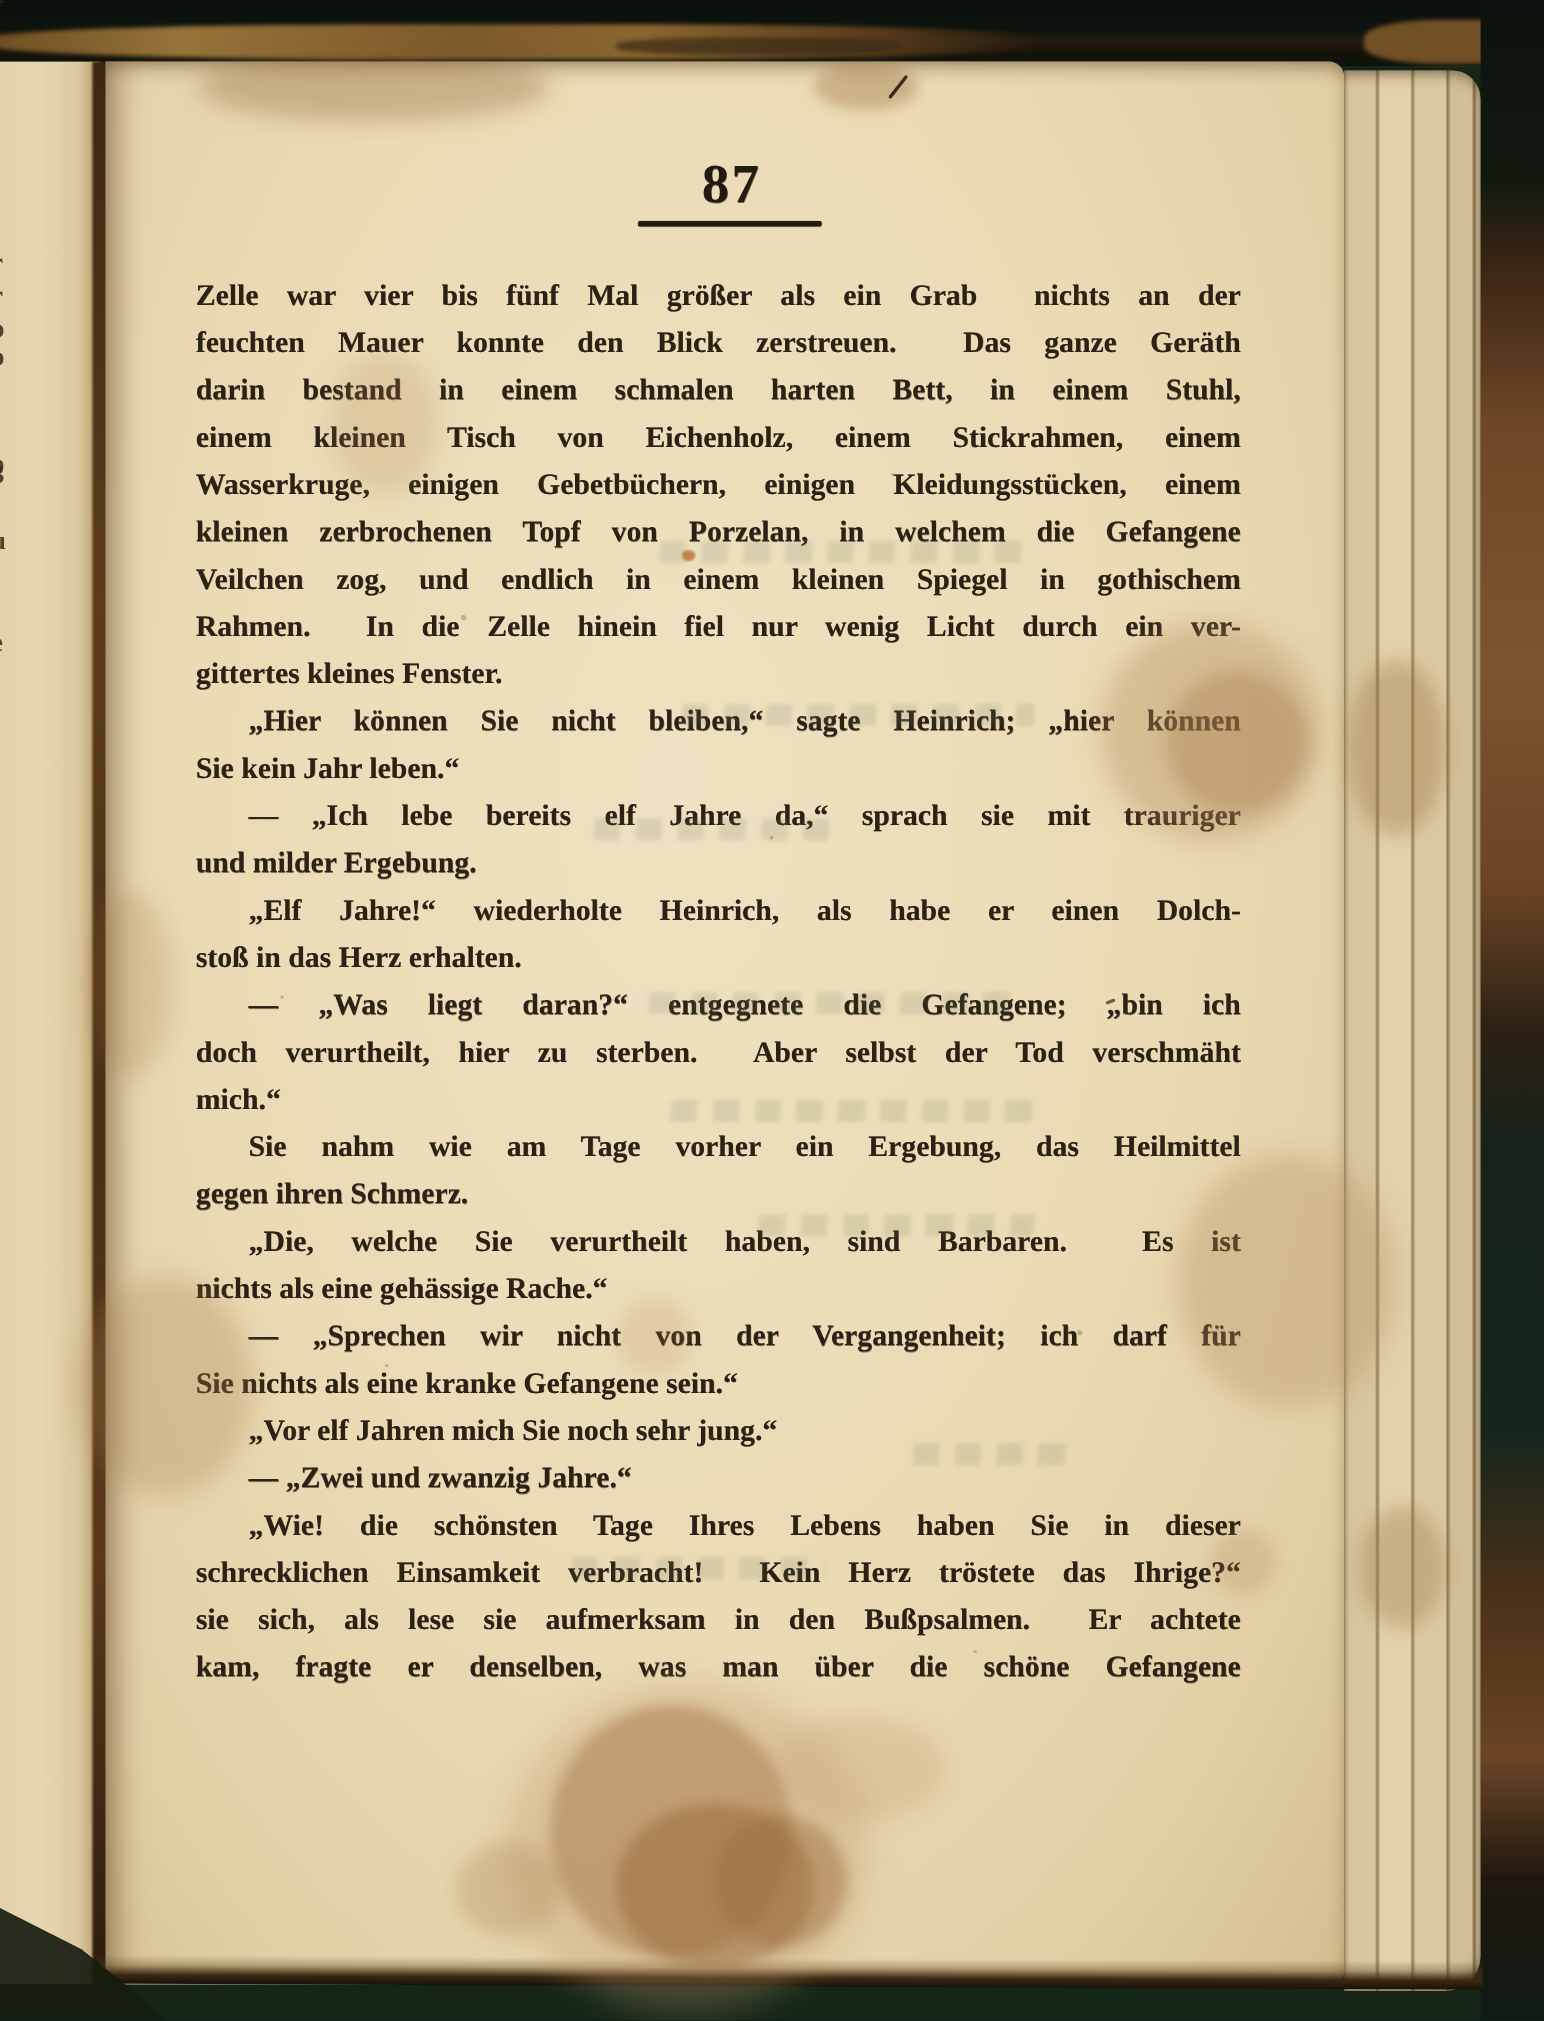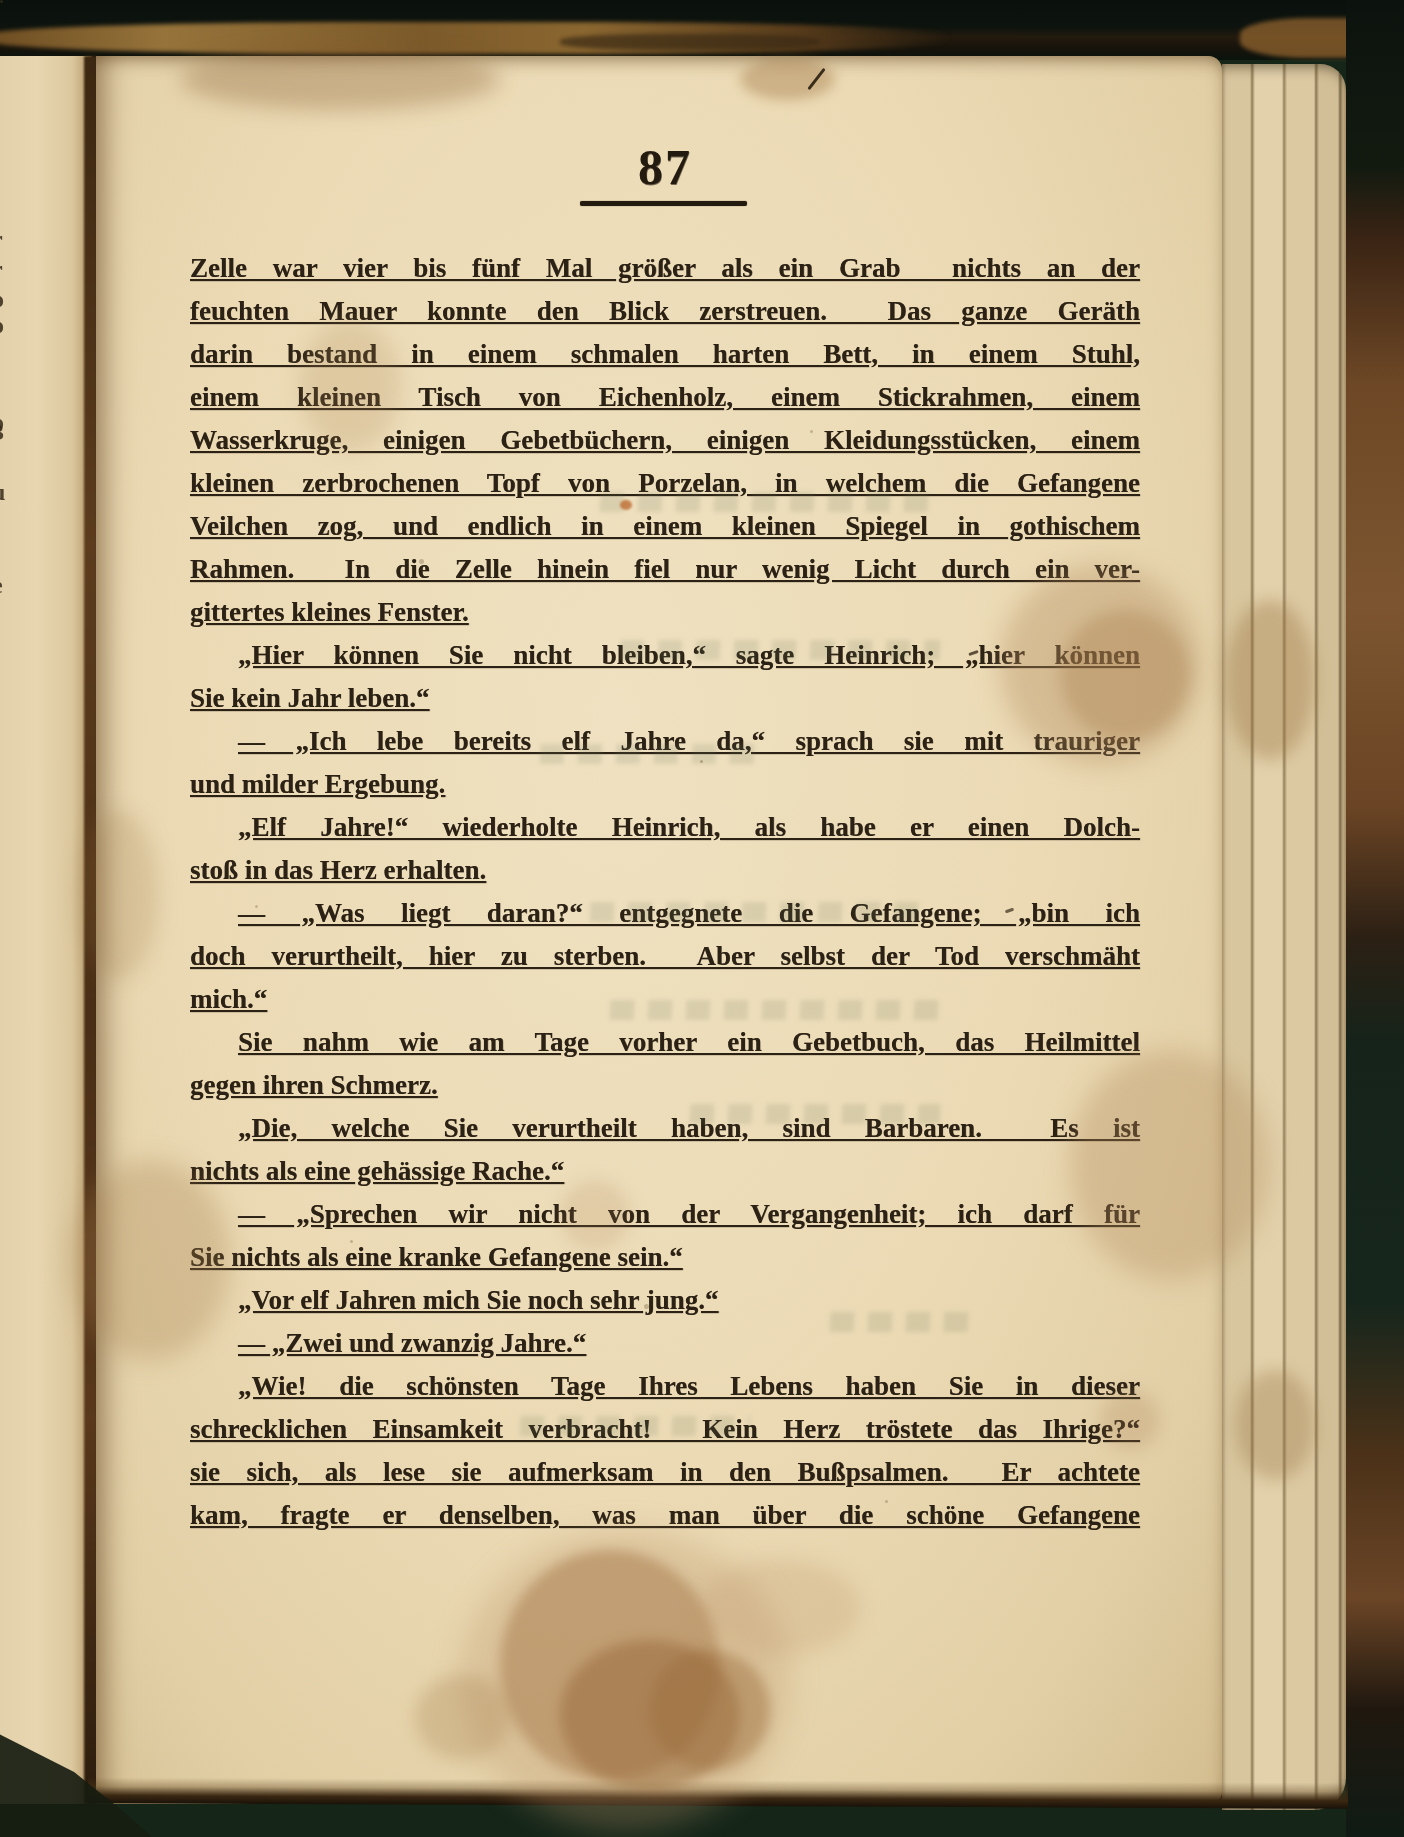--- a/index.html
+++ b/index.html
@@ -50,21 +50,21 @@
     box-shadow:inset 0 12px 14px -10px rgba(40,28,12,.6), inset 0 -14px 16px -10px rgba(40,28,12,.6);}
 
   
   .pageno-row{position:absolute;left:190px;top:142px;width:950px;text-align:center;}
   .pageno{font:bold 50px/1 "Liberation Serif","DejaVu Serif",serif;color:#241b10;letter-spacing:2px;
     text-shadow:.5px .5px 0 rgba(36,27,16,.6);}
   .header-rule{position:absolute;left:580px;top:201px;width:167px;height:5px;background:#241b10;
     border-radius:2px;box-shadow:0 0 1px rgba(36,27,16,.8);}
 
   
-  .textblock{position:absolute;left:190px;top:247px;width:950px;color:#2b2114;text-decoration:underline;}
+  .textblock{position:absolute;left:178px;top:247px;width:950px;color:#2b2114;}
   .line{height:43px;font:bold 27px/43px "Liberation Serif","DejaVu Serif",serif;
     text-shadow:.3px .3px 0 rgba(43,33,20,.55);white-space:normal;overflow:visible;}
   .line.just{text-align:justify;text-align-last:justify;}
   .line.indent{text-indent:48px;}
 
   
   .stain{position:absolute;border-radius:50%;}
   .ghost{position:absolute;height:20px;filter:blur(2px);transform:skewX(-3deg);
     background:repeating-linear-gradient(90deg,rgba(108,118,90,.16) 0 24px,rgba(108,118,90,0) 24px 38px);}
   .tick{position:absolute;width:3px;background:#3a2c1a;border-radius:2px;}
@@ -125,21 +125,21 @@
       <div class="line">gittertes kleines Fenster.</div>
       <div class="line just indent">„Hier können Sie nicht bleiben,“ sagte Heinrich; „hier können</div>
       <div class="line">Sie kein Jahr leben.“</div>
       <div class="line just indent">—&nbsp;„Ich lebe bereits elf Jahre da,“ sprach sie mit trauriger</div>
       <div class="line">und milder Ergebung.</div>
       <div class="line just indent">„Elf Jahre!“ wiederholte Heinrich, als habe er einen Dolch-</div>
       <div class="line">stoß in das Herz erhalten.</div>
       <div class="line just indent">—&nbsp;„Was liegt daran?“ entgegnete die Gefangene; „bin ich</div>
       <div class="line just">doch verurtheilt, hier zu sterben.&nbsp; Aber selbst der Tod verschmäht</div>
       <div class="line">mich.“</div>
-      <div class="line just indent">Sie nahm wie am Tage vorher ein Gebetbuch, das Heilmittel</div>
+      <div class="line just indent">Sie nahm wie am Tage vorher ein Ergebung, das Heilmittel</div>
       <div class="line">gegen ihren Schmerz.</div>
       <div class="line just indent">„Die, welche Sie verurtheilt haben, sind Barbaren.&nbsp; Es ist</div>
       <div class="line">nichts als eine gehässige Rache.“</div>
       <div class="line just indent">—&nbsp;„Sprechen wir nicht von der Vergangenheit; ich darf für</div>
       <div class="line">Sie nichts als eine kranke Gefangene sein.“</div>
       <div class="line indent">„Vor elf Jahren mich Sie noch sehr jung.“</div>
       <div class="line indent">—&nbsp;„Zwei und zwanzig Jahre.“</div>
       <div class="line just indent">„Wie! die schönsten Tage Ihres Lebens haben Sie in dieser</div>
       <div class="line just">schrecklichen Einsamkeit verbracht!&nbsp; Kein Herz tröstete das Ihrige?“</div>
       <div class="line just">sie sich, als lese sie aufmerksam in den Bußpsalmen.&nbsp; Er achtete</div>

